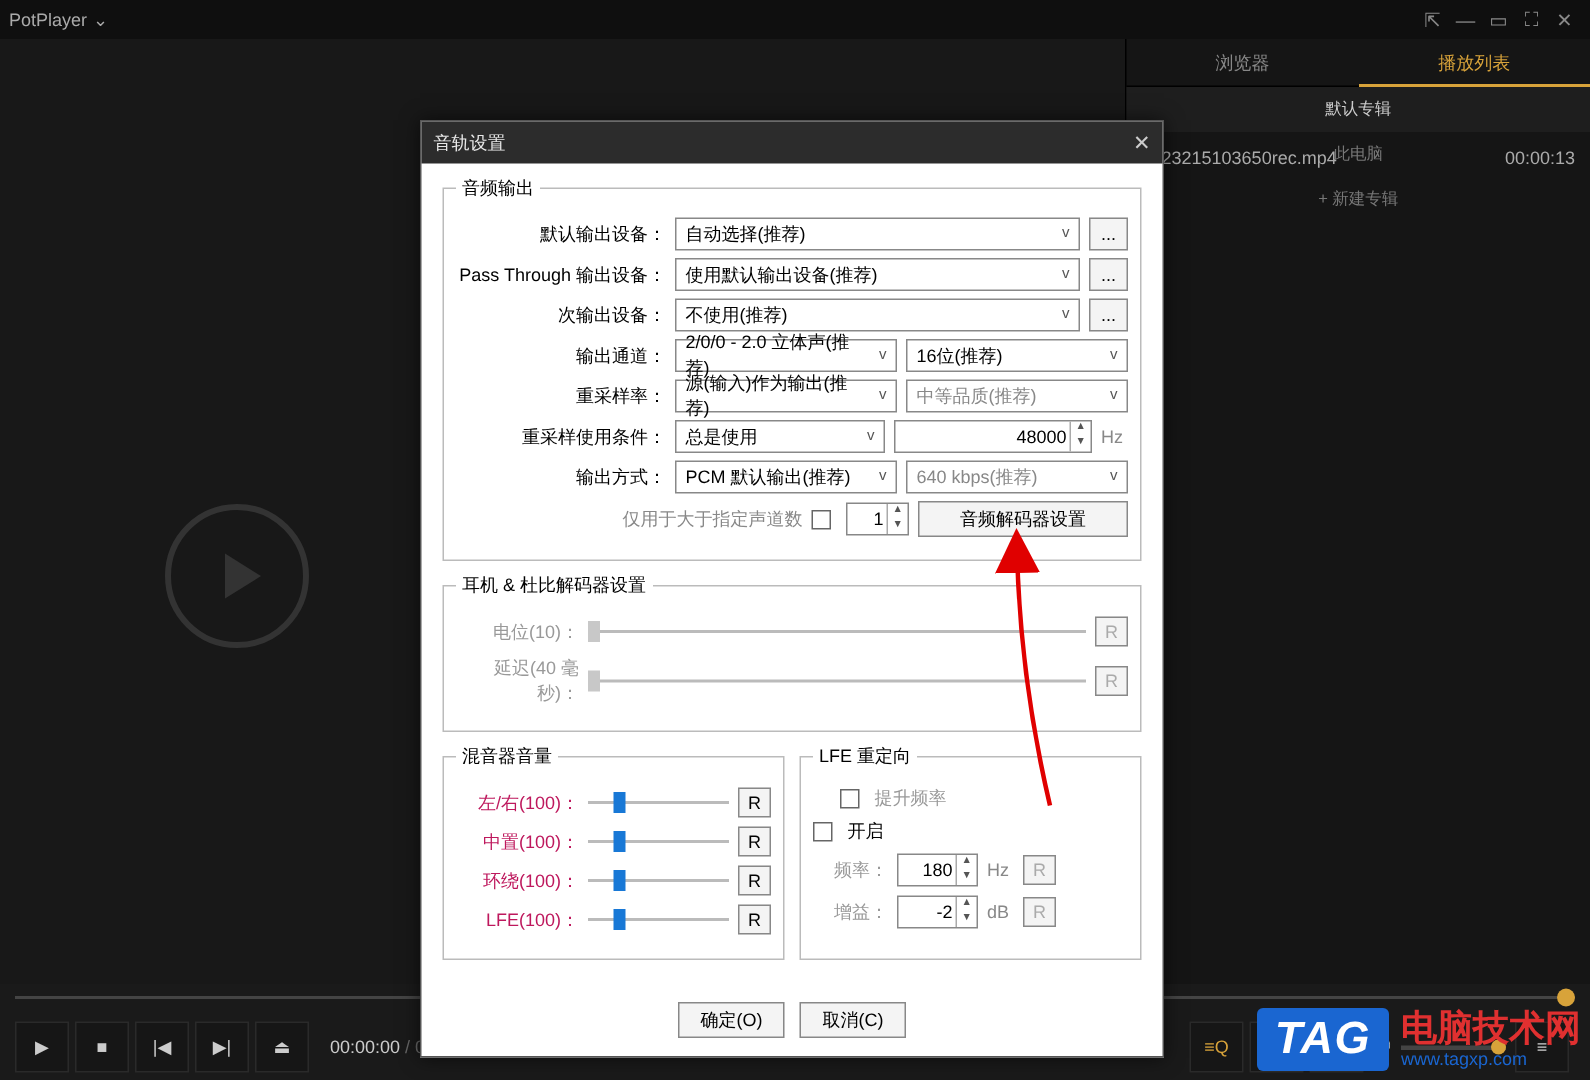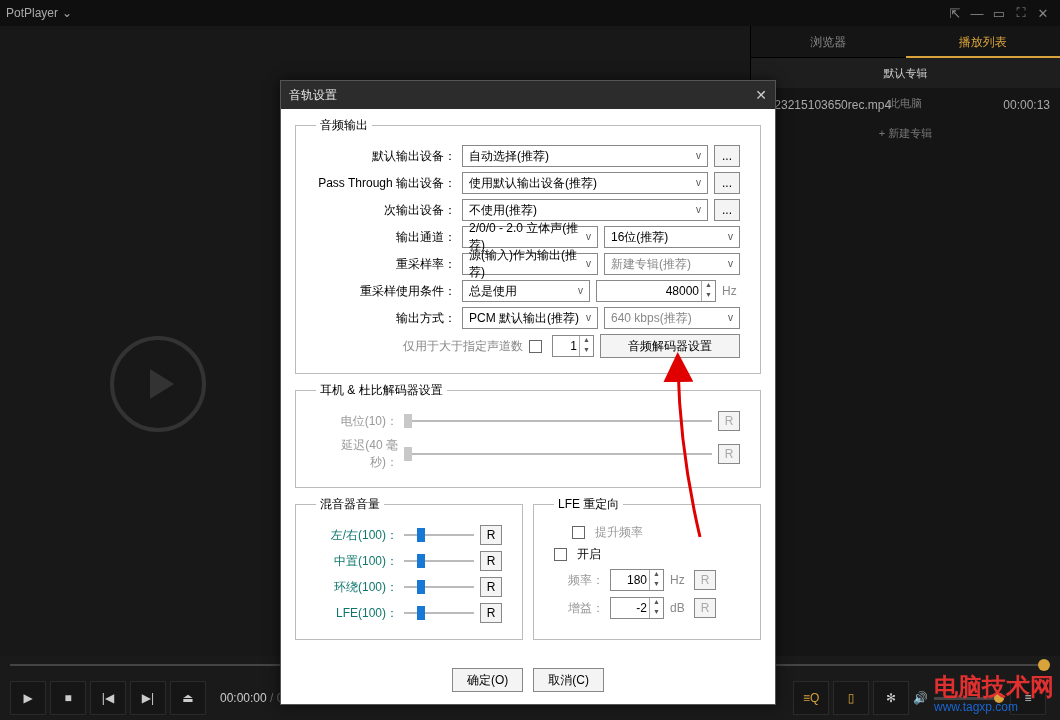--- a/index.html
+++ b/index.html
@@ -48,38 +48,38 @@
 .wm-txt { display:flex; flex-direction:column; line-height:1.1; }
 .wm-txt .t1 { color:#e03030; font-weight:700; font-size:24px; }
 .wm-txt .t2 { color:#1a66d1; font-size:12px; }
 
 
 .dialog { position:absolute; left:280px; top:80px; width:496px; background:#fff; color:#000; border:1px solid #555; box-shadow:0 0 12px rgba(0,0,0,.6); }
 .dlg-title { background:#2c2c2c; color:#e8e8e8; height:28px; display:flex; align-items:center; padding:0 8px; }
 .dlg-title .sp { flex:1; }
 .dlg-title .x { color:#ccc; cursor:pointer; font-size:14px; }
 .dlg-body { padding:8px 14px 12px; }
-fieldset { border:1px solid #bbb; margin-bottom:8px; padding:6px 20px 10px; }
+fieldset { border:1px solid #bbb; margin-bottom:8px; padding:6px 8px 10px; }
 legend { padding:0 4px; color:#000; }
 .row { display:flex; align-items:center; margin:5px 0; gap:6px; }
 .lab { width:140px; text-align:right; color:#000; }
 .sel { flex:1; height:22px; border:1px solid #888; background:#fff; padding:0 18px 0 6px; display:flex; align-items:center; position:relative; cursor:pointer; }
 .sel.dis { color:#888; }
 .sel .car { position:absolute; right:6px; top:4px; color:#555; font-size:10px;}
 .dots { width:26px; height:22px; border:1px solid #888; background:#f4f4f4; display:flex; align-items:center; justify-content:center; cursor:pointer; }
 .num { width:48px; height:22px; border:1px solid #888; display:flex; align-items:center; justify-content:flex-end; padding-right:16px; position:relative; }
 .num .spin { position:absolute; right:0; top:0; bottom:0; width:14px; border-left:1px solid #aaa; display:flex; flex-direction:column; }
 .num .spin div { flex:1; font-size:7px; text-align:center; color:#555; }
 .btn { height:24px; border:1px solid #888; background:#f4f4f4; padding:0 14px; display:flex; align-items:center; cursor:pointer; }
 .chk { width:13px; height:13px; border:1px solid #666; display:inline-flex; align-items:center; justify-content:center; margin-right:4px; background:#fff; }
 .chk.on::after { content:"✓"; font-size:10px; color:#000; }
 .two-col { display:flex; gap:10px; }
 .two-col > fieldset { flex:1; }
 .slider-row { display:flex; align-items:center; margin:6px 0; gap:6px; }
-.slider-lab { width:82px; text-align:right; color:#0f766e; }
+.slider-lab { width:82px; text-align:right; color:#be185d; }
 .slider-lab.dim { color:#999; }
 .slider { flex:1; height:18px; position:relative; }
 .slider .trk { position:absolute; left:0; right:0; top:8px; height:2px; background:#bbb; }
 .slider .knb { position:absolute; top:2px; width:8px; height:14px; background:#1878d6; }
 .slider.dim .knb { background:#c8c8c8; }
 .rbtn { width:22px; height:20px; border:1px solid #888; background:#f4f4f4; text-align:center; line-height:18px; cursor:pointer; color:#000;}
 .rbtn.dim { color:#aaa; }
 .unit { width:18px; text-align:left; color:#888;}
 .dlg-foot { display:flex; justify-content:center; gap:10px; padding:8px 15px 12px; }
 
@@ -150,20 +150,21 @@
   <div class="volwrap">
     <span style="color:#ccc;">🔊</span>
     <div class="vol-track">
         <div class="vol-knob"></div>
       </div>
   </div>
   <div class="cbtn">≡</div>
 </div>
 
 <div class="wm">
+  <div class="wm-box">TAG</div>
   <div class="wm-txt">
     <div class="t1">电脑技术网</div>
     <div class="t2">www.tagxp.com</div>
   </div>
 </div>
 
 <div class="dialog">
   <div class="dlg-title">
     <span>音轨设置</span>
     <div class="sp"></div>
@@ -208,21 +209,21 @@
             <span class="car">v</span>
           </div>
       </div>
       <div class="row">
         <div class="lab">重采样率：</div>
         <div class="sel" style="flex:1">
             <span>源(输入)作为输出(推荐)</span>
             <span class="car">v</span>
           </div>
         <div class="sel dis" style="flex:1">
-            <span>新建专辑(推荐)</span>
+            <span>中等品质(推荐)</span>
             <span class="car">v</span>
           </div>
       </div>
       <div class="row">
         <div class="lab">重采样使用条件：</div>
         <div class="sel" style="flex:1">
             <span>总是使用</span>
             <span class="car">v</span>
           </div>
         <div class="num" style="flex:1">

